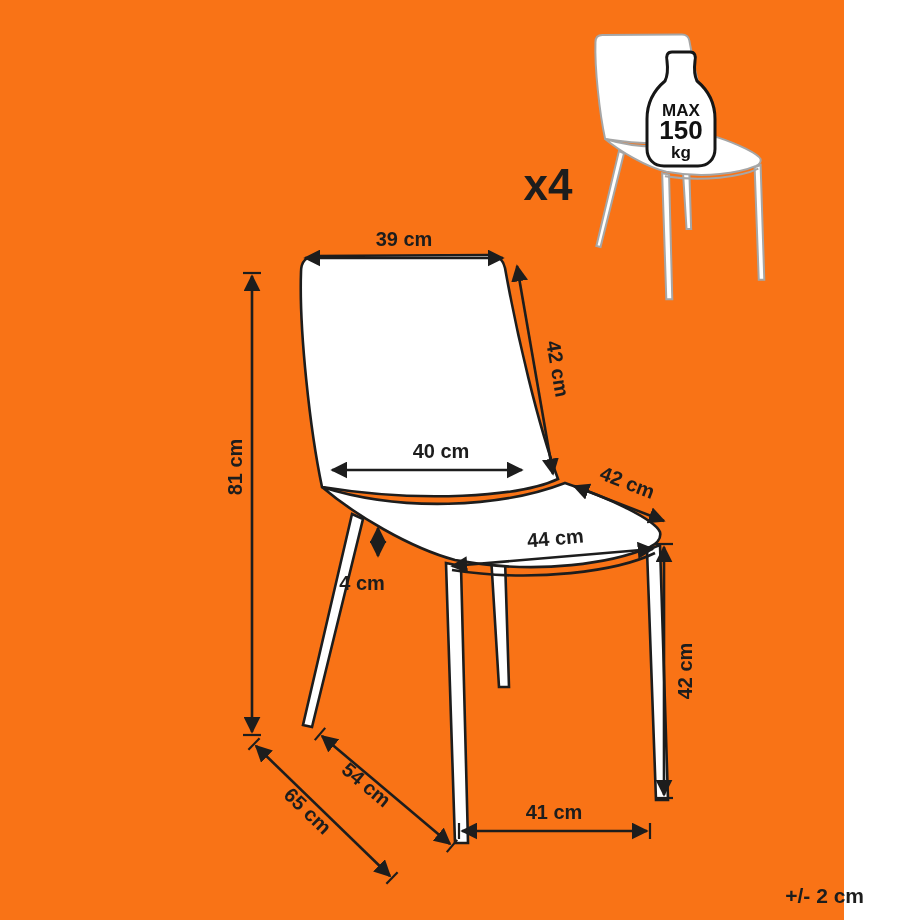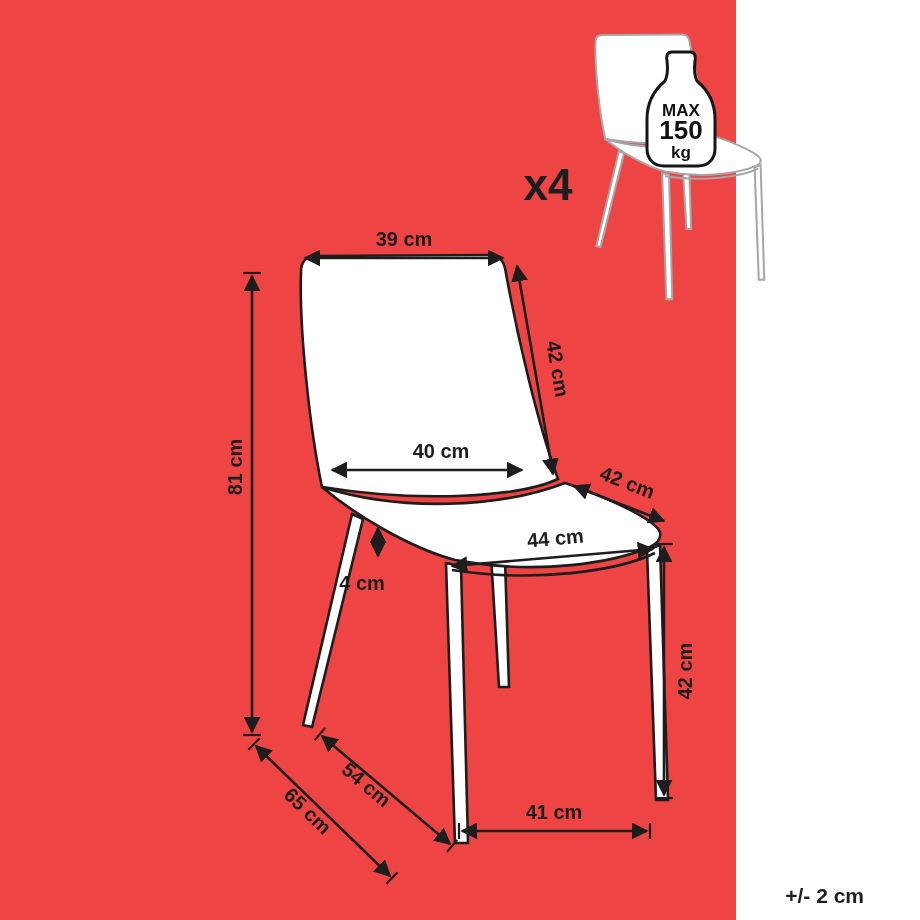--- a/index.html
+++ b/index.html
@@ -4,24 +4,24 @@
 <style>
   html, body {
     margin: 0;
     padding: 0;
     background: #ffffff;
     width: 920px;
     height: 920px;
     overflow: hidden;
   }
   .stage {
-    width: 736px;
+    width: 844px;
     height: 920px;
     position: relative;
-    background: #ef4444;
+    background: #f97316;
   }
   svg {
     display: block;
   }
   .dim-label {
     font-family: "Liberation Sans", sans-serif;
     font-weight: bold;
     font-size: 20px;
     fill: #1d1d1d;
   }

